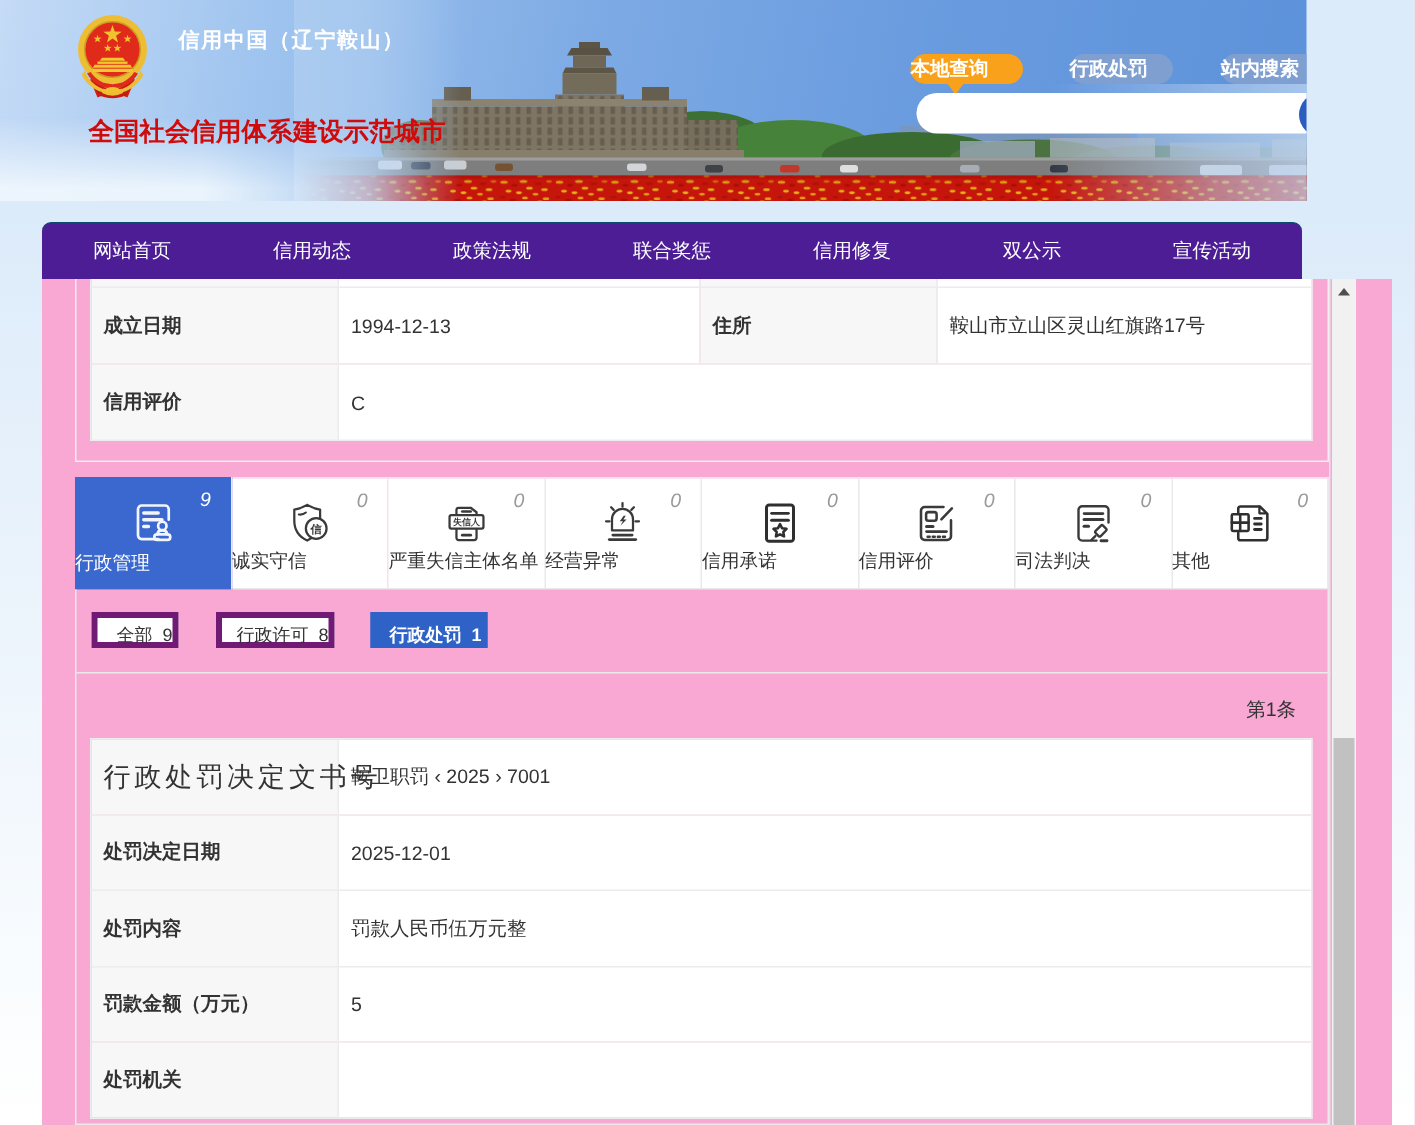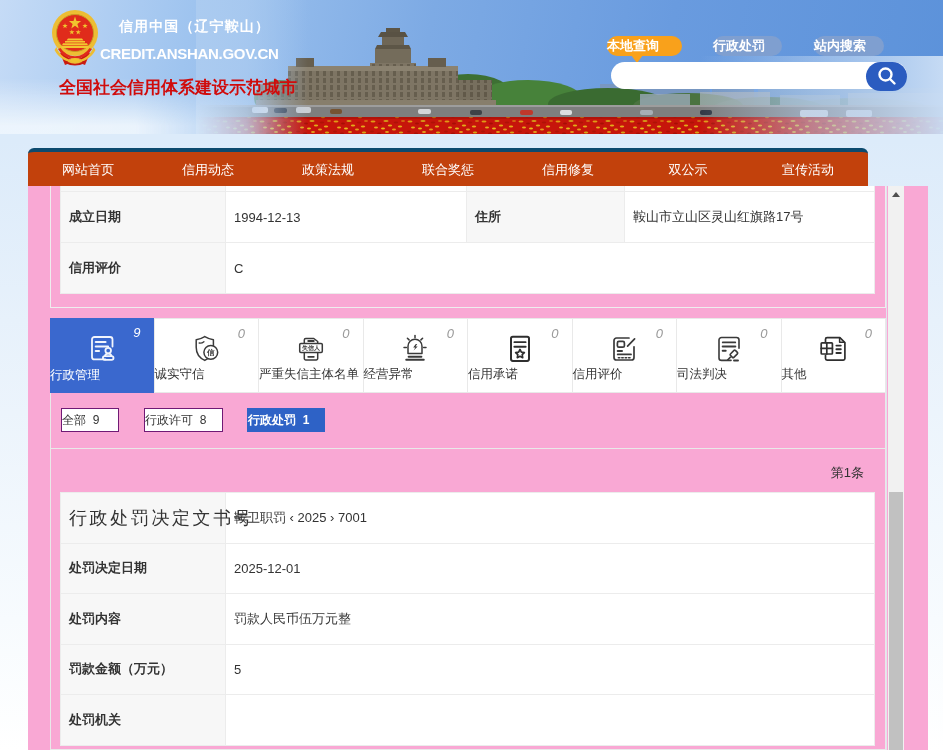--- a/index.html
+++ b/index.html
@@ -1,21 +1,21 @@
 <!DOCTYPE html>
 <html lang="zh"><head>
 <meta charset="utf-8">
 <style>
 *{margin:0;padding:0;box-sizing:border-box}
 html,body{width:943px;height:750px;overflow:hidden}
 body{position:relative;font-family:"Liberation Sans",sans-serif;color:#333;
 background:linear-gradient(180deg,#dcebfa 0,#dcebfa 140px,#e7f1fb 320px,#f7fbfe 620px,#ffffff 750px);}
 
 
-#banner{position:absolute;left:0;top:0;width:943px;height:134px;overflow:hidden;
+#banner{position:absolute;left:0;top:0;width:871px;height:134px;overflow:hidden;
 background:linear-gradient(100deg,#c5dbf6 0%,#9fc4ef 20%,#7daae4 45%,#699bdf 70%,#5c92da 100%);}
 #banner .botlight{position:absolute;left:0;top:78px;width:300px;height:56px;
 background:linear-gradient(180deg,rgba(238,246,253,0) 0%,rgba(240,247,253,.92) 85%);
 -webkit-mask-image:linear-gradient(to right,#000 45%,transparent 95%);
 mask-image:linear-gradient(to right,#000 45%,transparent 95%);}
 #photo{position:absolute;left:0;top:0;width:943px;height:134px}
 
 
 #emblem{position:absolute;left:50px;top:9px;width:50px;height:57px}
 
@@ -29,22 +29,22 @@
 font-size:13px;font-weight:bold;color:#fff}
 #p1{left:607px;width:75px;background:#f9a11b}
 #p1 i{position:absolute;left:24px;top:19px;border:6px solid transparent;border-top:8px solid #f9a11b;font-style:normal}
 #p2{left:713px;width:69px;background:#7f9fd0}
 #p3{left:814px;width:70px;background:#7f9fd0}
 #sbox{position:absolute;left:611px;top:62px;width:296px;height:27px;background:#fff;border-radius:14px}
 #sbtn{position:absolute;left:866px;top:62px;width:41px;height:29px;background:#2b5cc0;border-radius:15px}
 #sbtn svg{position:absolute;left:9px;top:3px}
 
 
-#nav{position:absolute;left:28px;top:148px;width:840px;height:38px;background:#c2410c;
-border-top:4px solid #0c4a6e;border-radius:6px 6px 0 0;display:flex}
+#nav{position:absolute;left:28px;top:148px;width:840px;height:38px;background:#4c1d95;
+border-top:1px solid #0c4a6e;border-radius:6px 6px 0 0;display:flex}
 #nav span{flex:1;text-align:center;line-height:36px;font-size:13px;font-weight:500;color:#fff}
 
 
 #wrap{position:absolute;left:28px;top:186px;width:900px;height:564px;background:#f9a8d4;overflow:hidden}
 
 
 table{border-collapse:collapse;table-layout:fixed}
 td{border:1px solid #ececec;font-size:13px;color:#333;padding:0 8px;background:#fff}
 td.l{background:#f7f7f7;font-weight:bold}
 
@@ -59,22 +59,22 @@
 .tab:last-child{border-right:none}
 .tab .cnt{position:absolute;top:7px;right:13px;font-size:13px;font-style:italic;color:#999}
 .tab .lbl{position:absolute;left:0;bottom:9px;width:100%;text-align:left;font-size:12.5px;color:#333;white-space:nowrap}
 .tab svg{position:absolute;left:50%;top:13px;transform:translateX(-50%)}
 .tab.sel{background:#3a68ce;margin:-1px 0 -1px -1px;padding:1px 0}
 .tab.sel .cnt{color:#fff}
 .tab.sel .lbl{color:#fff}
 
 
 #filters{position:absolute;left:22px;top:207px;width:836px;height:357px;border:1px solid #e9e9e9;border-top:none}
-.fbtn{position:absolute;top:15px;height:24px;line-height:22px;border:1px solid #701a75;background:#fff;
-font-size:12px;color:#333;text-align:left}
+.fbtn{position:absolute;top:15px;height:24px;line-height:22px;border:4px solid #701a75;background:#fff;
+font-size:12px;color:#333;text-align:right}
 #fb1{left:10px;width:58px}
 #fb2{left:93px;width:79px}
 #fb3{left:196px;width:78px;background:#2e62c6;border-color:#2e62c6;color:#fff;font-weight:bold}
 #fdiv{position:absolute;left:0px;top:55px;width:836px;height:1px;background:#e9e9e9}
 #cnt1{position:absolute;right:64px;top:278px;font-size:13px;color:#333}
 
 
 #tb2{position:absolute;left:32px;top:306px;width:814px}
 #tb2 td{height:50.5px}
 #tb2 td.l{white-space:nowrap}
@@ -213,21 +213,20 @@
       <rect x="15" y="32" width="20" height="1.6"></rect>
       <path d="M13 34.2 h24 l1 2 h-26z"></path>
       <rect x="11.5" y="36.8" width="27" height="2.2"></rect>
     </g>
     <path d="M8 40 a19.5 19.5 0 0 0 34 0 l-2.5-1 a17 17 0 0 1 -29 0z" fill="#e02b1b"></path>
     <path d="M6.5 38 a19.5 19.5 0 0 0 37 0 l2 3 a23 23 0 0 1 -41 0z" fill="#edbd33"></path>
     <path d="M19 50 q6 3 12 0 l1 3 q-7 3.5 -14 0z" fill="#edbd33"></path>
     <ellipse cx="25" cy="51" rx="5" ry="2" fill="#f0c32e"></ellipse>
   </svg>
   <div id="t1">信用中国（辽宁鞍山）</div>
-  <div id="t2">CREDIT.ANSHAN.GOV.CN</div>
   <div id="t3">全国社会信用体系建设示范城市</div>
   <div class="pill" id="p1">本地查询<i></i></div>
   <div class="pill" id="p2">行政处罚</div>
   <div class="pill" id="p3">站内搜索</div>
   <div id="sbox"></div>
   <div id="sbtn">
       <svg width="24" height="24" viewBox="0 0 24 24">
     <circle cx="10.5" cy="9.5" r="6" fill="none" stroke="#fff" stroke-width="2.4"></circle>
     <line x1="15" y1="14" x2="19.5" y2="18.5" stroke="#fff" stroke-width="2.4" stroke-linecap="round"></line>
   </svg>

